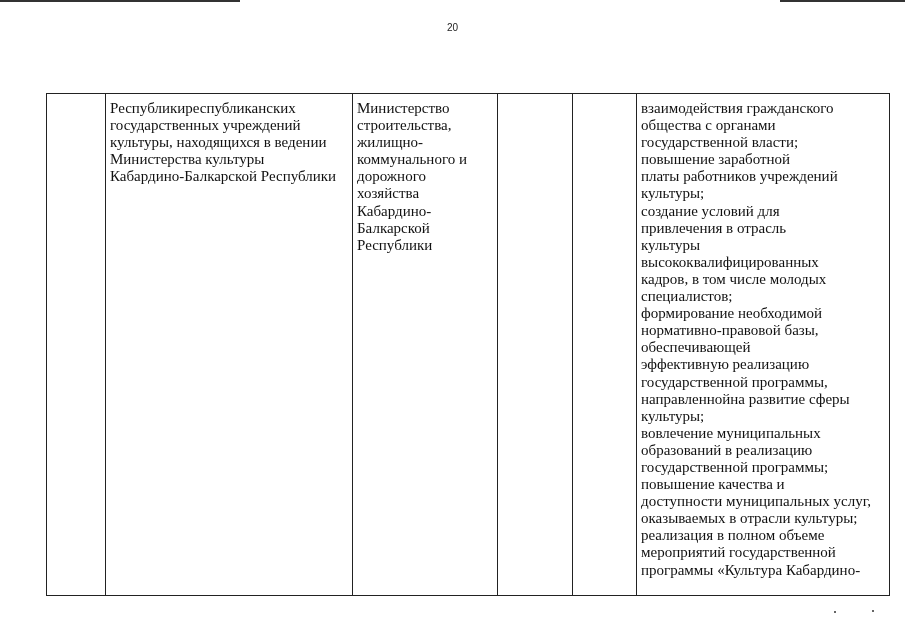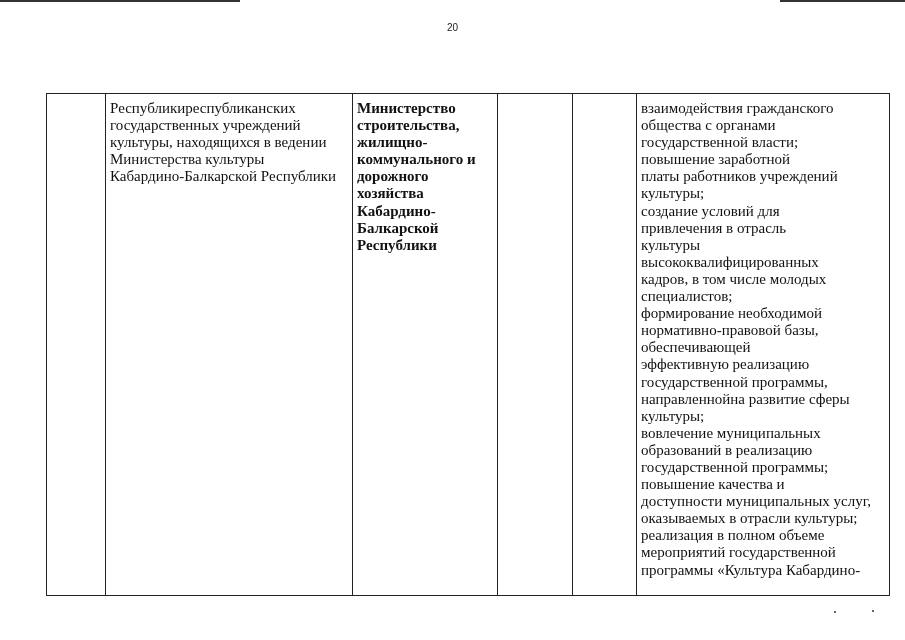--- a/index.html
+++ b/index.html
@@ -46,21 +46,21 @@
       padding: 6px 4px 16px 4px;
       font-size: 15px;
       line-height: 17.1px;
       white-space: pre-line;
     }
     .doc-table tr {
       height: 494px;
     }
     .doc-table td.c-num { width: 50px; }
     .doc-table td.c-name { width: 238px; }
-    .doc-table td.c-exec { width: 136px; font-weight: bold; }
+    .doc-table td.c-exec { width: 136px; }
     .doc-table td.c-start { width: 66px; }
     .doc-table td.c-end { width: 55px; }
     .doc-table td.c-result { width: 244px; }
     .speck {
       position: absolute;
       width: 2px;
       height: 2px;
       background: #333;
       border-radius: 1px;
     }

